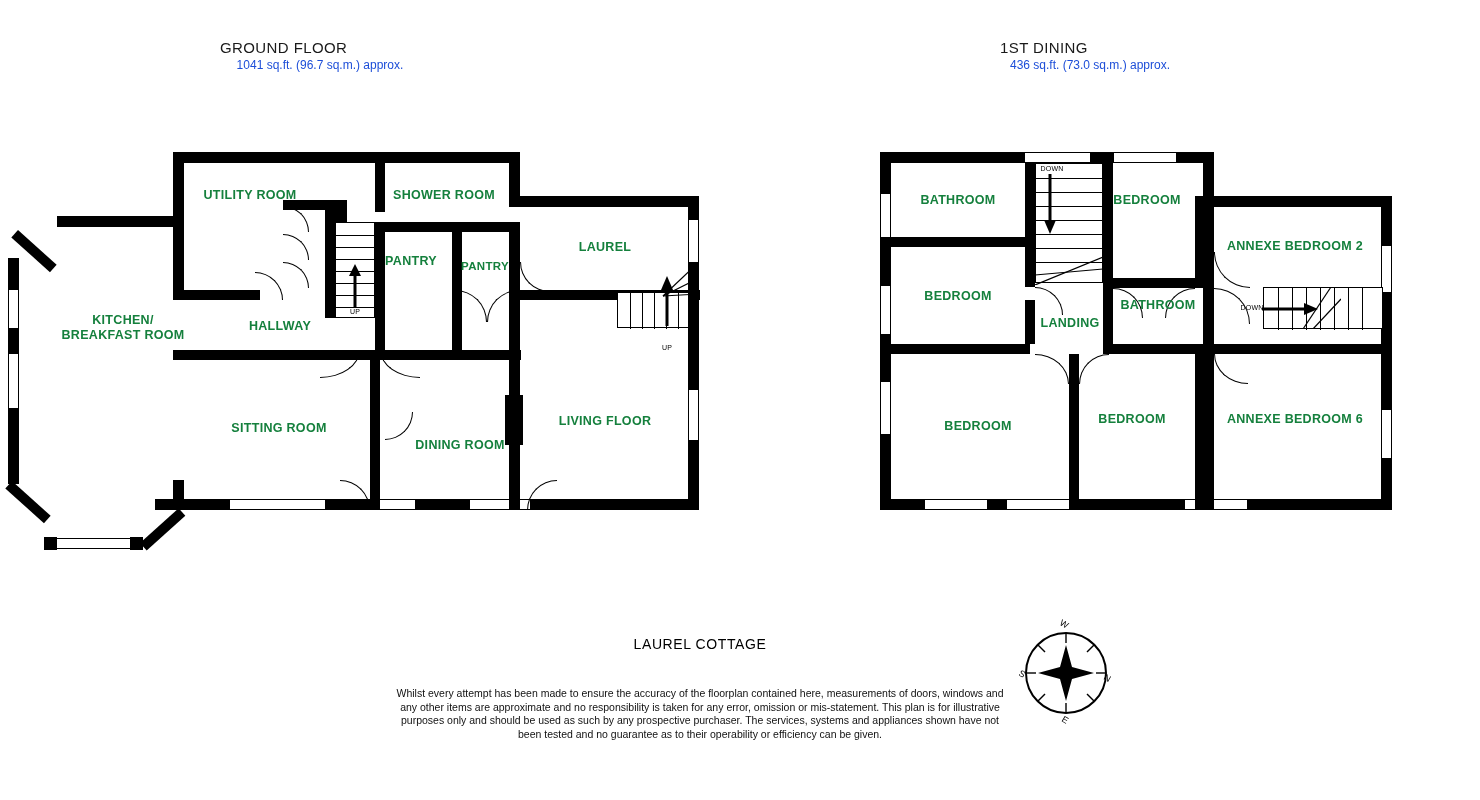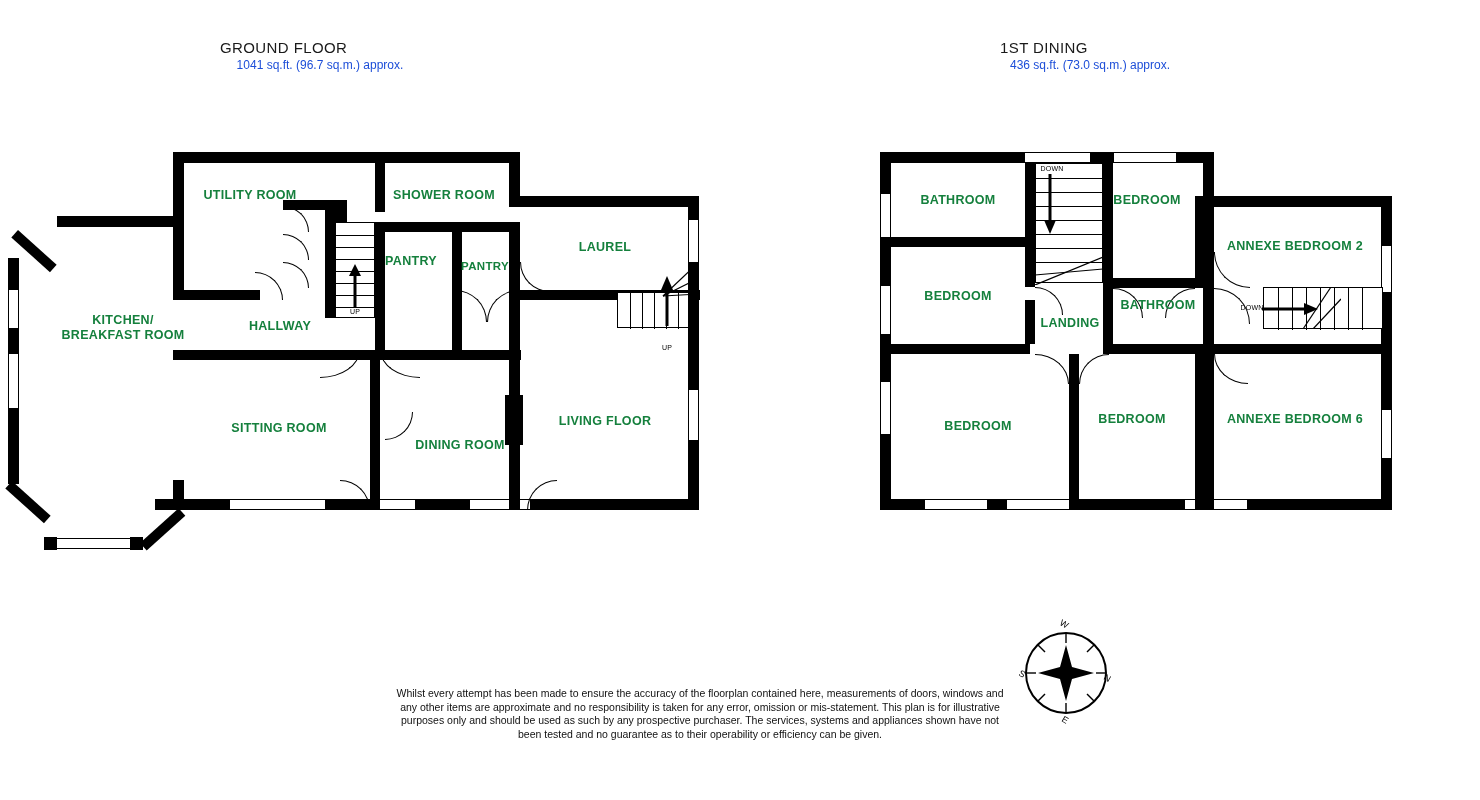--- a/index.html
+++ b/index.html
@@ -362,20 +362,21 @@
     <div class="room-label" style="left:327px; top:193px;">BEDROOM</div>
     <div class="room-label" style="left:475px; top:239px;">ANNEXE BEDROOM 2</div>
     <div class="room-label" style="left:138px; top:289px;">BEDROOM</div>
     <div class="room-label" style="left:338px; top:298px;">BATHROOM</div>
     <div class="room-label" style="left:250px; top:316px;">LANDING</div>
     <div class="room-label" style="left:158px; top:419px;">BEDROOM</div>
     <div class="room-label" style="left:312px; top:412px;">BEDROOM</div>
     <div class="room-label" style="left:475px; top:412px;">ANNEXE BEDROOM 6</div>
   </div>
 
+  <div class="abs footer-title" style="left:440px; top:636px; width:520px;">LAUREL COTTAGE</div>
 
 
   <div class="abs disclaimer" style="left:390px; top:687px;">Whilst every attempt has been made to ensure the accuracy of the floorplan contained here, measurements of doors, windows and any other items are approximate and no responsibility is taken for any error, omission or mis-statement. This plan is for illustrative purposes only and should be used as such by any prospective purchaser. The services, systems and appliances shown have not been tested and no guarantee as to their operability or efficiency can be given.</div>
 
 
   <div class="abs" style="left:1018px; top:625px; width:96px; height:96px;">
     <svg width="96" height="96" viewBox="0 0 96 96">
       <circle cx="48" cy="48" r="40" fill="none" stroke="#000" stroke-width="2"></circle>
       <g stroke="#000" stroke-width="1.4">
         <line x1="48" y1="8" x2="48" y2="18"></line>

